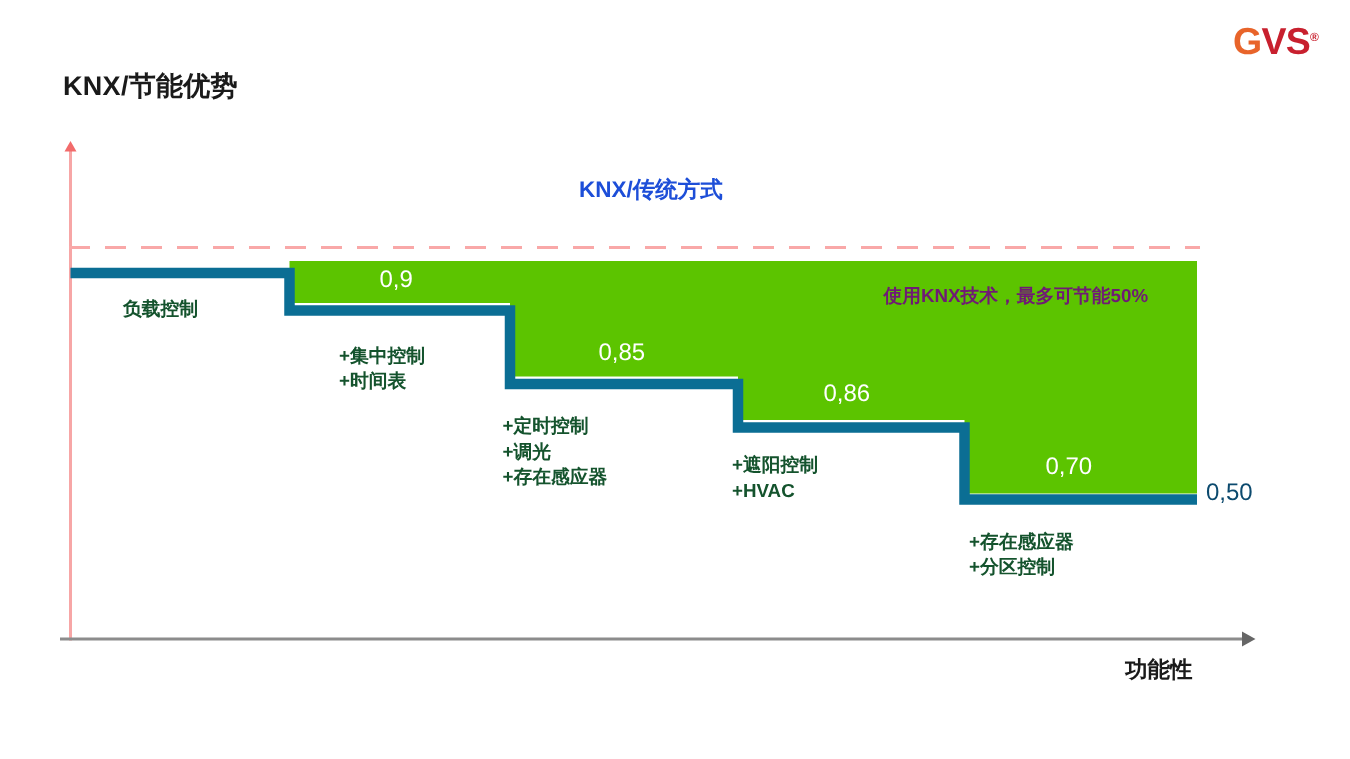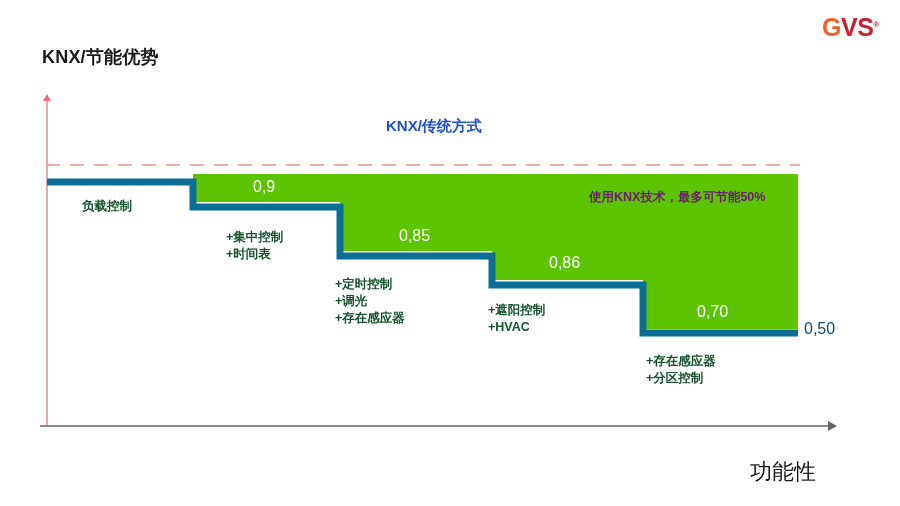--- a/index.html
+++ b/index.html
@@ -91,24 +91,23 @@
     top: 421px;
     width: 0; height: 0;
     border-top: 5px solid transparent;
     border-bottom: 5px solid transparent;
     border-left: 9px solid #666666;
   }
   #x-axis-label {
     position: absolute;
     left: 750px;
     top: 437px;
-    font-size: 22px;
-    font-weight: normal;
+    font-size: 15px;
+    font-weight: bold;
     color: #1a1a1a;
-    margin-top: 20px;
   }
 
   
   #reference-line {
     position: absolute;
     left: 46px;
     top: 164px;
     width: 754px;
     height: 2px;
     background-image: linear-gradient(to right, #f9a8a8 0 14px, transparent 14px 24px);

